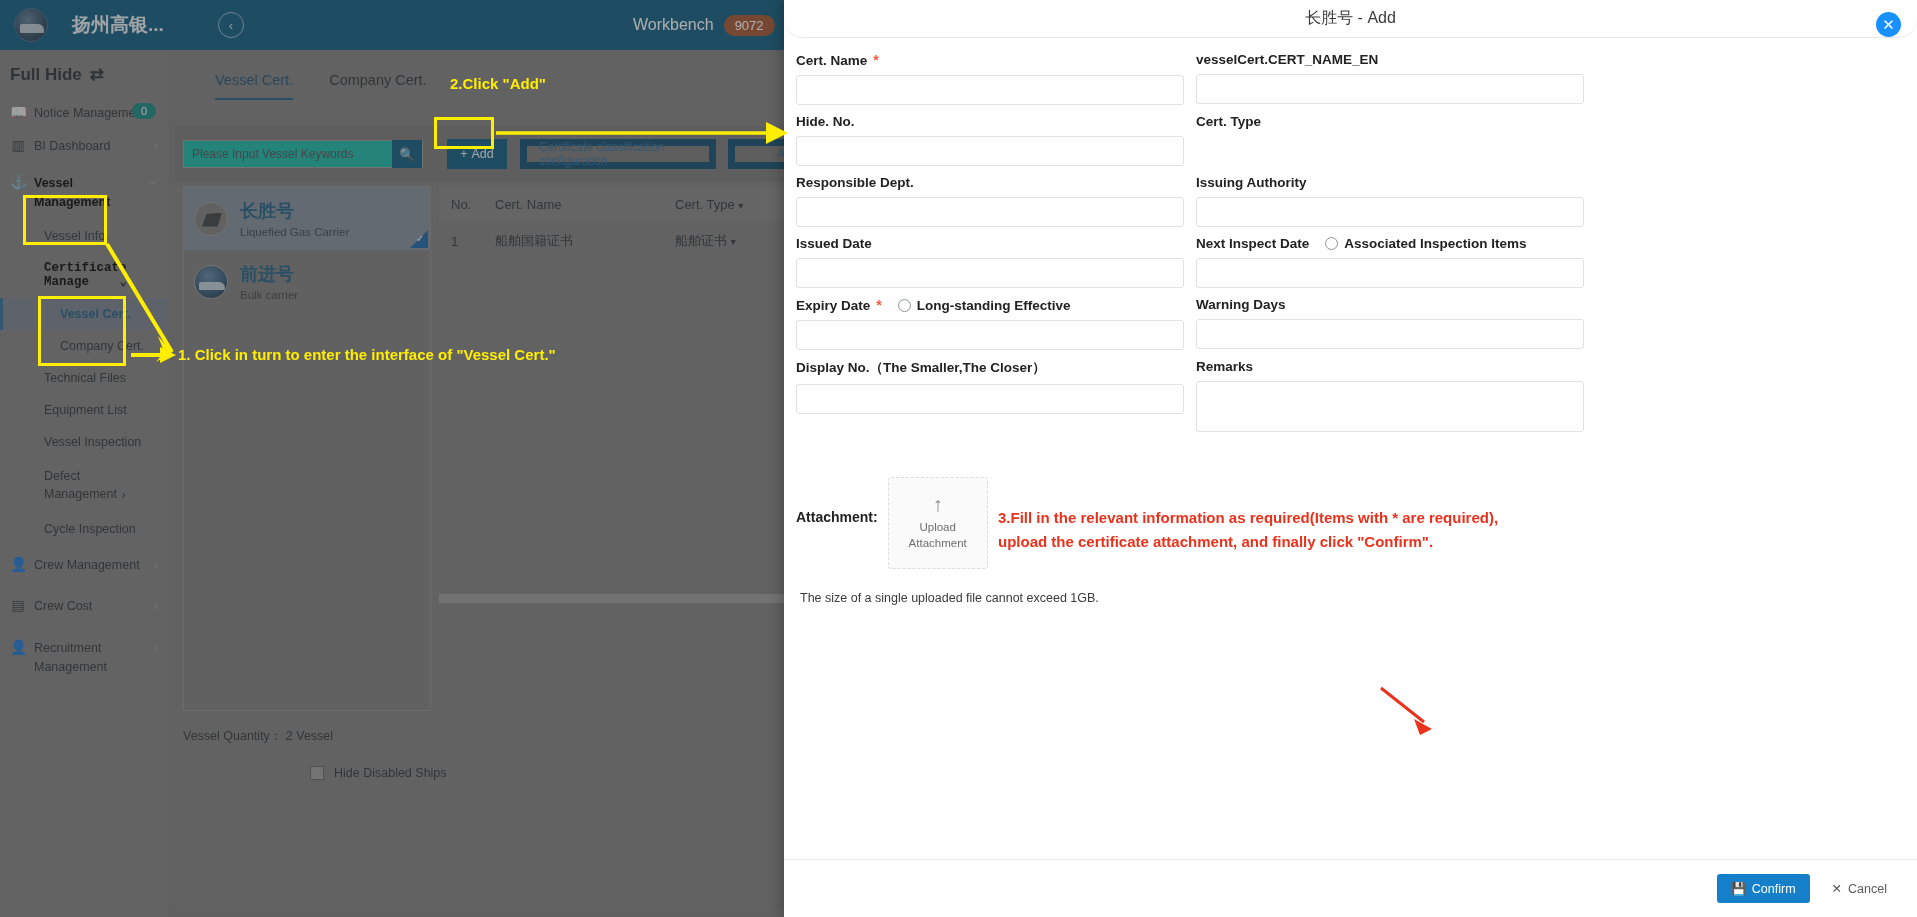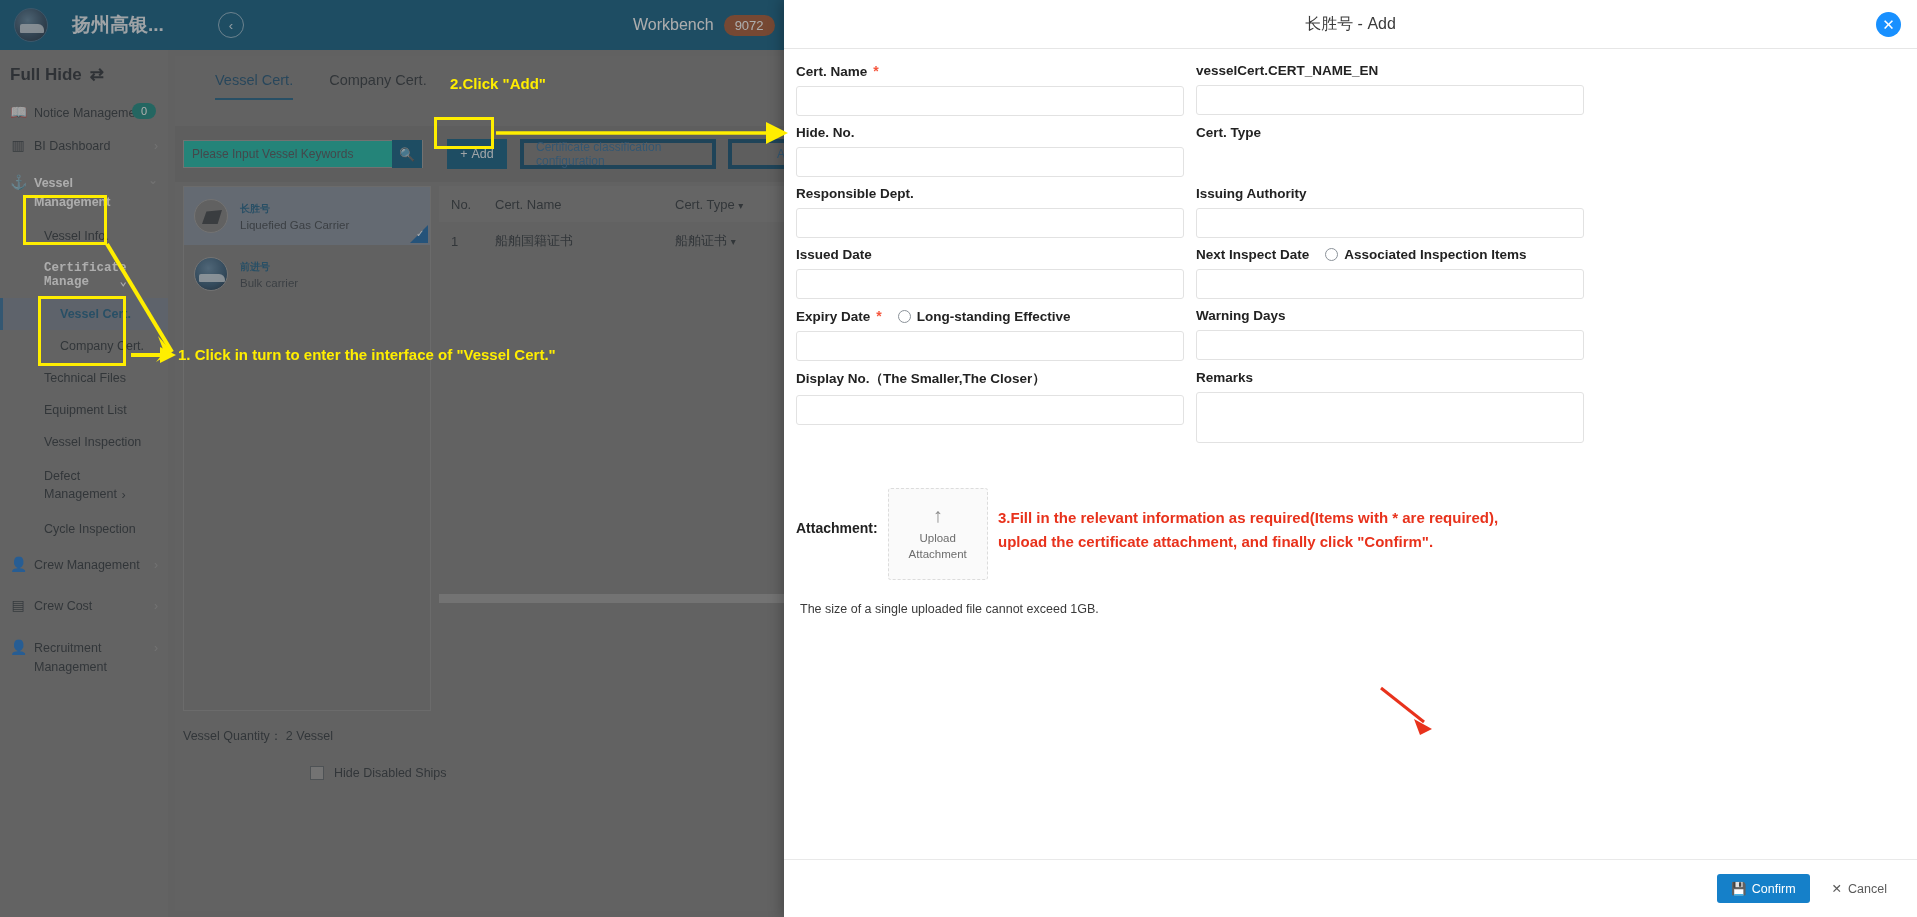--- a/index.html
+++ b/index.html
@@ -69,21 +69,21 @@
   .menu-item .mi-arrow { position:absolute; right: 10px; top: 9px; color:#9a9a9a; font-size:12px;}
   .menu-item .mi-badge {
     position:absolute; right: 12px; top: 6px;
     background:#13857d; color:#fff; border-radius:9px; font-size:11px;
     padding: 2px 9px;
   }
   .sub-item {
     padding: 9px 8px 9px 44px; font-size: 12.5px; color:#2b3238; cursor:pointer;
   }
   .sub-item.lvl3 { padding-left: 60px; }
-  .menu-item.active-blue .mi-txt, .sub-item.active-blue { color:#ffffff; font-weight: bold; }
+  .menu-item.active-blue .mi-txt, .sub-item.active-blue { color:#000000; font-weight: bold; }
   .sub-item.selected { background:#78808d; color:#1a5d84; font-weight:bold; border-left:3px solid #2d6b9a; padding-left:57px;}
 
   
   .content {
     position: absolute; top: 50px; left: 168px; width: 1749px; height: 867px;
     background: #7c7c7c;
   }
   .content-card {
     position:absolute; top:6px; left:7px; width: 1735px; height: 855px; background:#7f7f7f;
   }
@@ -105,21 +105,21 @@
   .search-btn {
     width: 30px; height: 28px; background:#0a5a80; color:#fff;
     display:flex; align-items:center; justify-content:center; font-size:13px; cursor:pointer;
   }
   .add-btn {
     position:absolute; left: 272px; top: 13px; width: 60px; height: 30px;
     background:#0a5a80; color:#e8f1f6; font-size:12.5px;
     display:flex; align-items:center; justify-content:center; gap:4px; cursor:pointer;
   }
   .outline-btn {
-    position:absolute; top: 13px; height: 30px; border: 4px solid #0c4a6e;
+    position:absolute; top: 13px; height: 30px; border: 7px solid #0c4a6e;
     color:#2d6b9a; font-size:12px; display:flex; align-items:center;
     justify-content:center; padding: 8px 12px; cursor:pointer;
   }
   .btn-cc { left: 345px; width: 196px; }
   .btn-ai { left: 553px; width: 150px; }
 
   
   .vessel-panel {
     position:absolute; top: 130px; left: 8px; width: 248px; height: 525px;
     border: 1px solid #8e8e8e; background:#7d7d7d;
@@ -136,21 +136,21 @@
   .vessel-av.a1 { background:#7d7d7d; }
   .vessel-av.a1::after{
     content:""; position:absolute; left:7px; top:10px; width:20px; height:14px;
     background:#3a3f44; clip-path: polygon(0 100%, 22% 10%, 100% 0, 78% 100%);
   }
   .vessel-av.a2 { background: radial-gradient(circle at 42% 32%, #5f86a4 0%, #2e5573 60%, #14283b 100%); }
   .vessel-av.a2::after{
     content:""; position:absolute; left:4px; top:16px; width:26px; height:8px;
     background:#d6e0e8; border-radius:2px 6px 1px 1px; opacity:.85;
   }
-  .vessel-nm { font-size:10px; color:#1a5d84; font-weight:bold; }
+  .vessel-nm { font-size:18px; color:#1a5d84; font-weight:bold; }
   .vessel-ty { font-size:11.5px; color:#3c434a; margin-top:3px;}
   .vessel-check {
     position:absolute; right: 2px; bottom: 2px; width:0;height:0;
     border-left: 18px solid transparent; border-bottom: 18px solid #1565a8;
   }
   .vessel-check span{ position:absolute; left:-12px; top:3px; color:#fff; font-size:10px;}
   .vessel-qty {
     position:absolute; top: 672px; left: 8px; font-size:12.5px; color:#2b3238;
   }
   .hide-ships {
@@ -182,22 +182,22 @@
   
   .dim { position:absolute; inset:0; background: rgba(60,60,60,0.42); }
 
   
   .modal {
     position:absolute; top:0; right:0; width: 1133px; height: 917px;
     background:#fff; display:flex; flex-direction:column;
     box-shadow: -3px 0 12px rgba(0,0,0,.25);
   }
   .modal-head {
-    height: 49px; border-bottom:1px solid #e6e6e6; position:relative;
-    display:flex; align-items:center; justify-content:center;
+    height: 38px; border-bottom:1px solid #e6e6e6; position:relative;
+    display:flex; align-items:center; justify-content:center;border-radius:19px;
   }
   .modal-title { font-size: 16px; color:#3a3a3a; }
   .modal-close {
     position:absolute; right: 16px; top: 12px; width: 25px; height:25px;
     border-radius:50%; background:#1890ff; color:#fff; font-size:15px;
     display:flex; align-items:center; justify-content:center; cursor:pointer;
   }
   .modal-body { flex:1; padding: 14px 30px 0 12px; overflow:hidden; }
   .grid2 { display:grid; grid-template-columns: 388px 388px; column-gap: 12px; }
   .fld { margin-bottom: 9px; }

